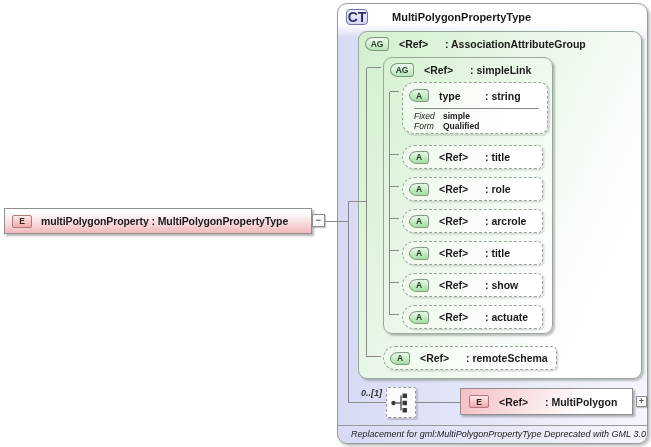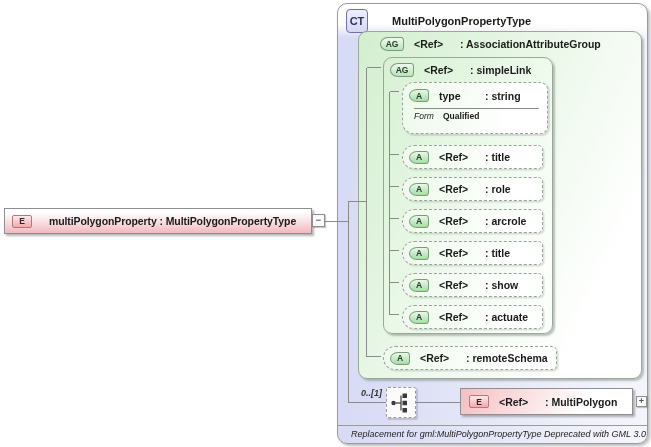--- a/index.html
+++ b/index.html
@@ -12,21 +12,21 @@
   .row { display:flex; align-items:center; height:24px; }
   .badge {
     display:flex; align-items:center; justify-content:center;
     font-weight:bold; flex:0 0 auto; box-sizing:border-box;
   }
   .badge-e {
     width:20px; height:13px; font-size:8.5px; border:1px solid #b07a7a;
     background:linear-gradient(180deg,#fdeaea,#f2a9ad); border-radius:2px; color:#3a2020;
   }
   .badge-ct {
-    width:22px; height:24px; font-size:11px; border:1px solid #7070ad;
+    width:22px; height:16px; font-size:14px; border:1px solid #7070ad;
     background:linear-gradient(180deg,#f0f0fc,#d5d7f3); border-radius:4px; color:#303068;
   }
   .badge-ag {
     width:24px; height:14px; font-size:8.5px; border:1px solid #7d9a7d;
     background:linear-gradient(180deg,#effbef,#b9e4b9);
     border-radius:8px 3px 3px 8px / 50% 30% 30% 50%; color:#2a3a2a;
   }
   .badge-a {
     width:20px; height:13px; font-size:8.5px; border:1px solid #7d9a7d;
     background:linear-gradient(180deg,#e9f9e9,#a5dda5);
@@ -38,21 +38,21 @@
   
   .elem-box {
     position:absolute; box-sizing:border-box; border:1px solid #8f8f8f;
     box-shadow:2px 2px 2px rgba(90,90,90,.45);
     display:flex; align-items:center;
   }
   #left-elem {
     left:4px; top:208px; width:308px; height:26px; padding-left:7px;
     background:linear-gradient(180deg,#ffffff 15%,#f2b9bd);
   }
-  #left-elem .name { margin-left:17px; font-size:10.5px; letter-spacing:-0.1px; }
+  #left-elem .name { margin-left:9px; font-size:10.5px; letter-spacing:-0.1px; }
   .toggle {
     position:absolute; box-sizing:border-box; border:1px solid #8f8f8f; background:#fafafa;
     display:flex; align-items:center; justify-content:center;
     font-size:9px; font-weight:bold; color:#555; line-height:1;
     box-shadow:1px 1px 1px rgba(120,120,120,.4);
   }
   #collapse-btn { left:312px; top:214px; width:13px; height:13px; }
   #expand-btn   { left:636px; top:396px; width:11px; height:11px; }
 
   
@@ -72,21 +72,20 @@
   }
 
   
   .group-box {
     position:absolute; box-sizing:border-box; border:1px solid #9aa89a; border-radius:9px;
     box-shadow:2px 2px 2px rgba(110,120,110,.45);
   }
   #assoc-group {
     left:20px; top:27px; width:284px; height:348px;
     background:linear-gradient(115deg,#d3efcf,#ffffff 82%);
-    padding-left:15px;
   }
   #simple-link {
     left:24px; top:25px; width:170px; height:277px;
     background:linear-gradient(115deg,#d7f1d3,#fcfffc 88%);
   }
   .group-box > .row { padding-left:6px; height:24px; }
 
   
   .attr-box {
     position:absolute; box-sizing:border-box; border:1px dashed #98a298;
@@ -160,20 +159,24 @@
           <span class="name">: simpleLink</span>
         </div>
 
         <div class="attr-box" id="type-attr">
           <div class="row">
             <span class="badge badge-a">A</span>
             <span class="ref">type</span>
             <span class="name">: string</span>
           </div>
           <div class="facets">
+            <div class="facet-row">
+              <span class="facet-label">Fixed</span>
+              <span class="facet-value">simple</span>
+            </div>
             <div class="facet-row">
               <span class="facet-label">Form</span>
               <span class="facet-value">Qualified</span>
             </div>
           </div>
         </div>
 
         <div class="attr-box" id="attr-href">
           <div class="row">
               <span class="badge badge-a">A</span>

